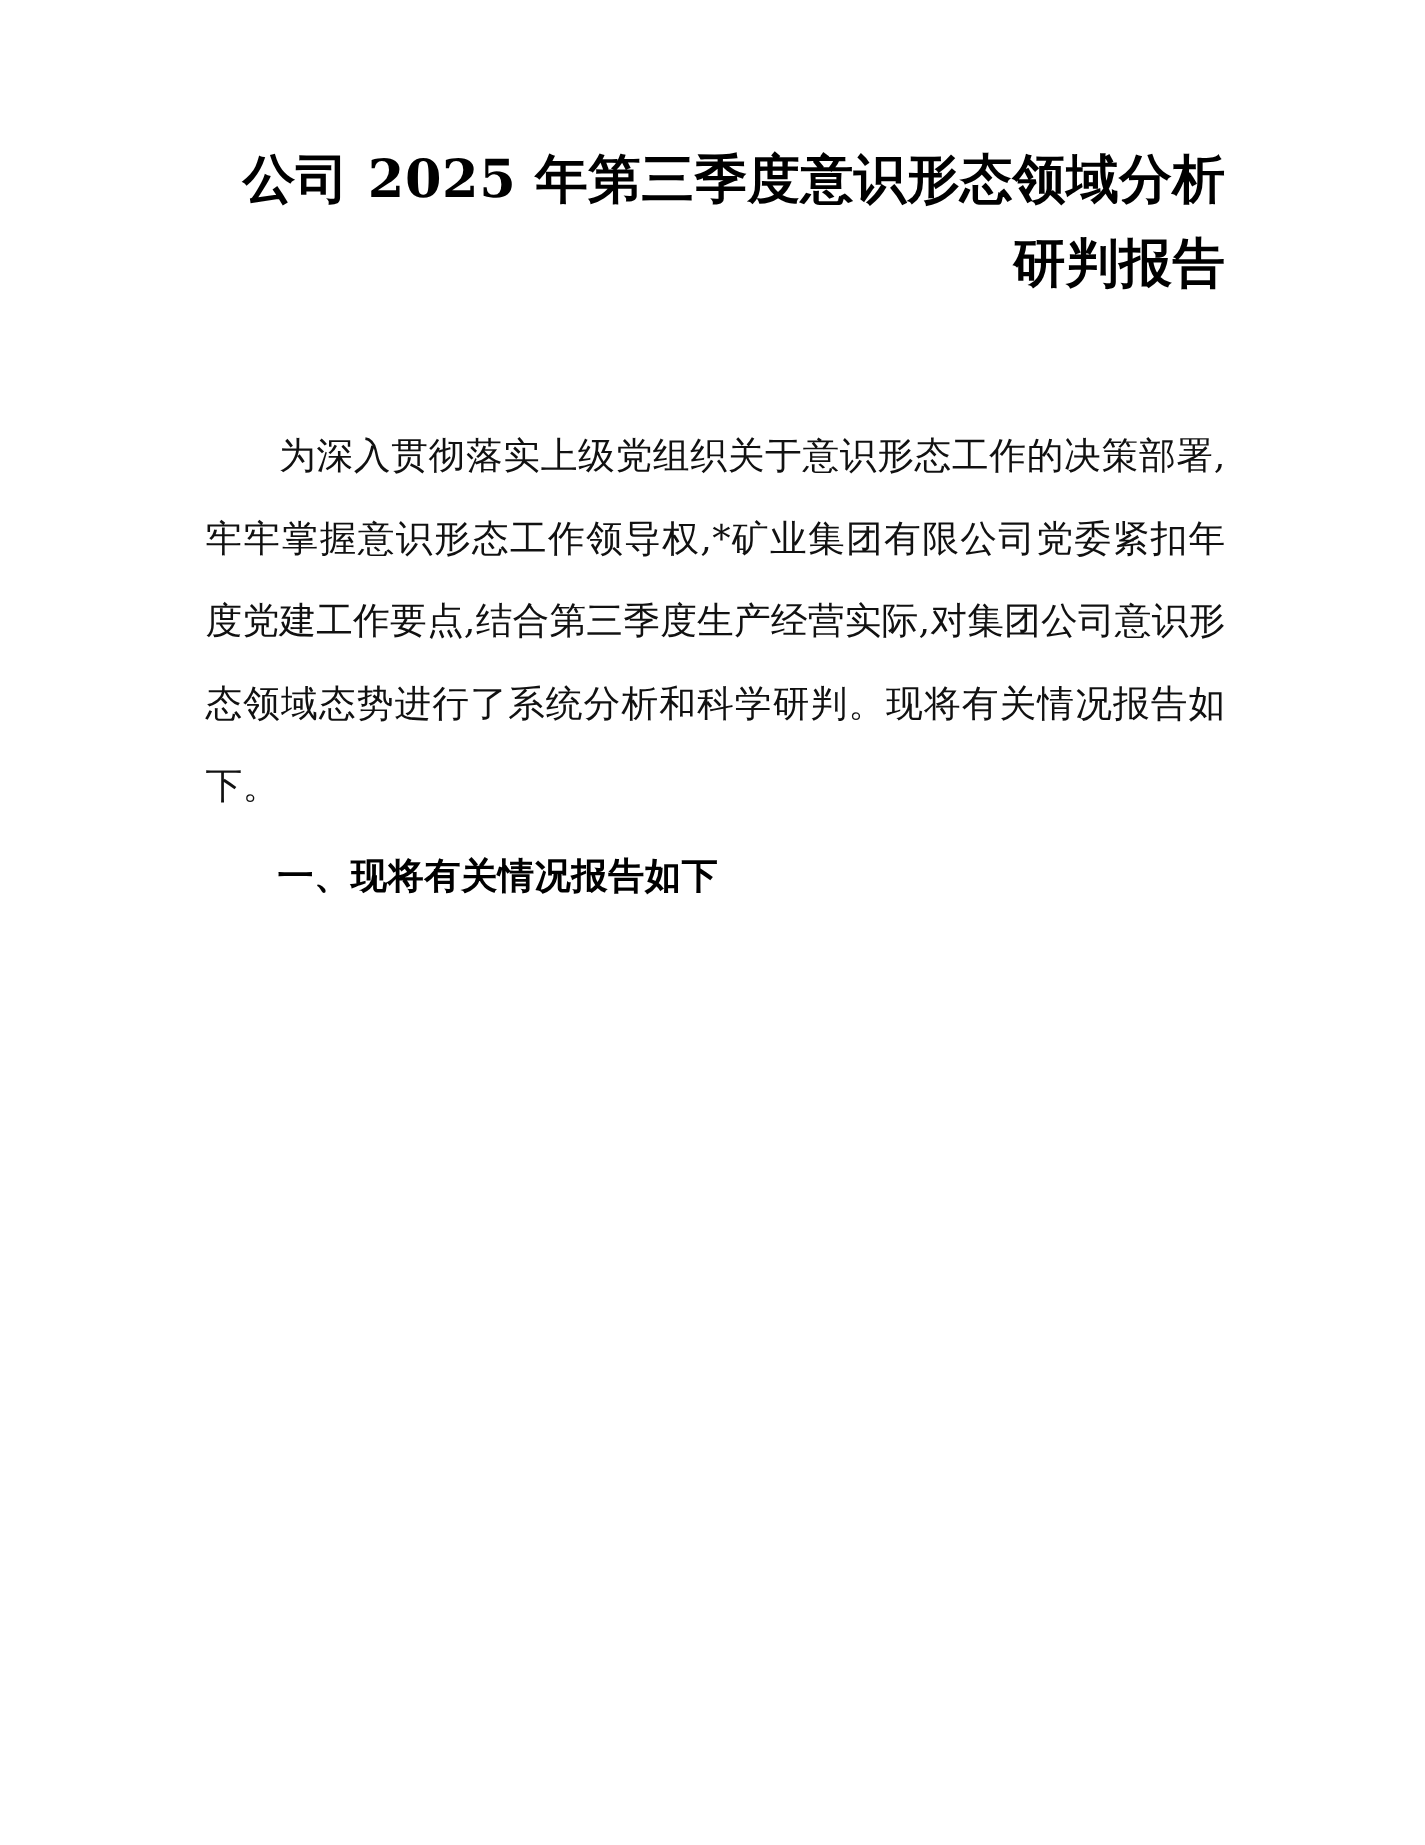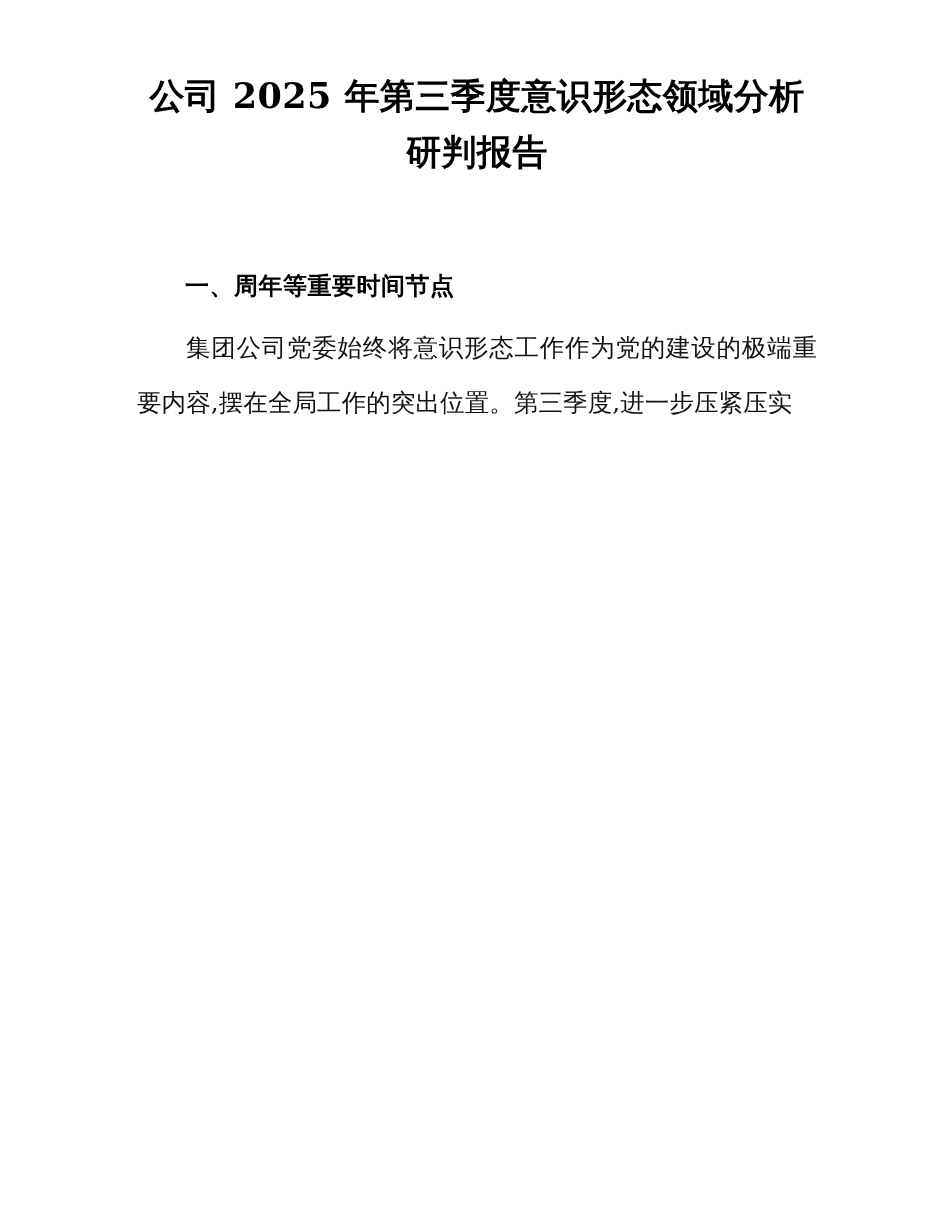--- a/index.html
+++ b/index.html
@@ -24,23 +24,23 @@
     width: 680px;
   }
 
   
   .doc-title {
     font-family: "DejaVu Serif", "Liberation Serif", serif;
     font-weight: 700;
     font-size: 35px;
     line-height: 56px;
     color: #000000;
-    text-align: center;
+    text-align: right;
     margin: 0;
-    padding-top: 68px;
+    padding-top: 92px;
     letter-spacing: 0.4px;
     word-break: break-all;
   }
 
   
   .section-heading {
     font-family: "Liberation Sans", "DejaVu Sans", sans-serif;
     font-weight: 700;
     font-size: 24px;
     line-height: 56px;
@@ -83,25 +83,25 @@
 </head>
 <body>
 
 <div class="page">
   <div class="doc-body">
 
     <h1 class="doc-title">公司 2025 年第三季度意识形态领域分析研判报告</h1>
 
     <div class="gap-after-title"></div>
 
+    <p class="body-para">为深入贯彻落实上级党组织关于意识形态工作的决策部署,牢牢掌握意识形态工作领导权,*矿业集团有限公司党委紧扣年度党建工作要点,结合第三季度生产经营实际,对集团公司意识形态领域态势进行了系统分析和科学研判。现将有关情况报告如下。</p>
 
     <div class="gap-sm"></div>
 
-    <h2 class="section-heading">一、周年等重要时间节点</h2>
+    <h2 class="section-heading">一、现将有关情况报告如下</h2>
 
 
     <div class="gap-sm"></div>
 
 
-    <p class="body-para">集团公司党委始终将意识形态工作作为党的建设的极端重要内容,摆在全局工作的突出位置。第三季度,进一步压紧压实</p>
 
   </div>
 </div>
 
 </body></html>

